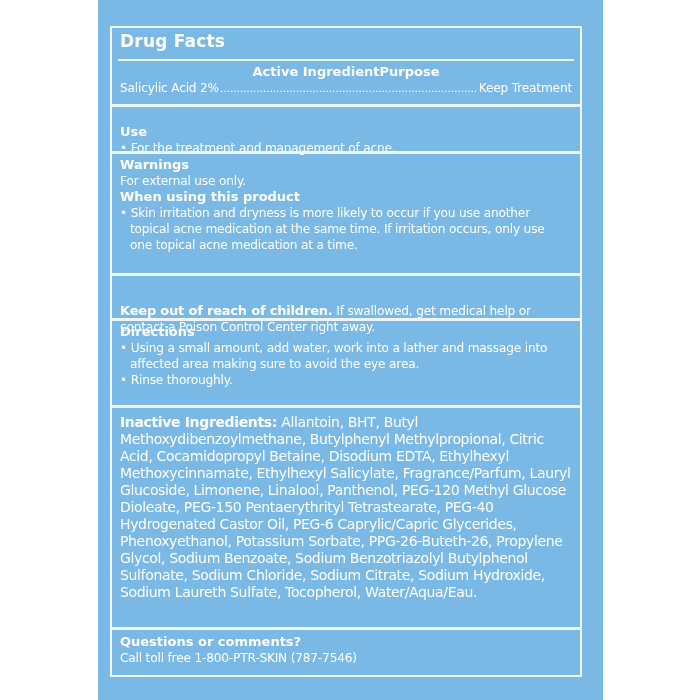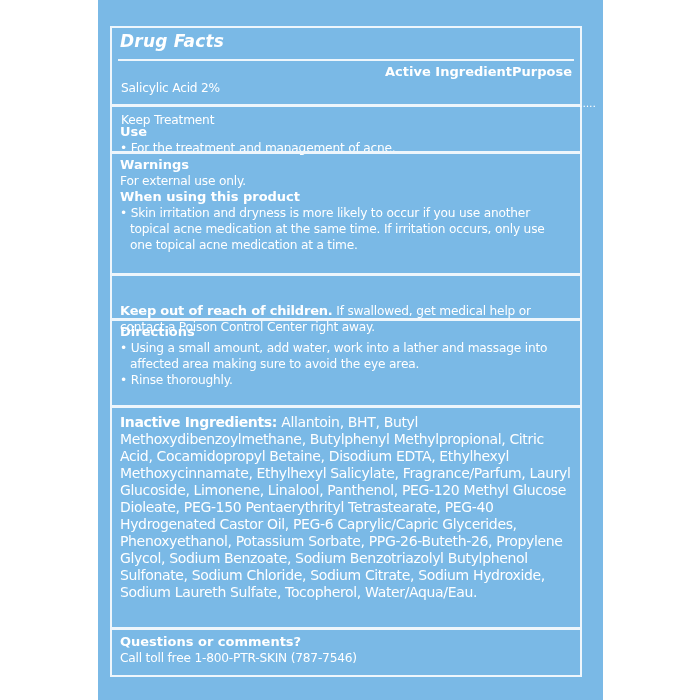--- a/index.html
+++ b/index.html
@@ -15,26 +15,26 @@
     position: absolute; left: 110px; top: 26px; width: 468px; height: 647px;
     border: 2px solid #eef6fc;
   }
   .sec {
     position: absolute; left: 0; right: 0; box-sizing: border-box;
     padding: 0 8px;
   }
   .divider { position: absolute; left: 0; right: 0; height: 3px; background: #eef6fc; }
   .thin { position: absolute; left: 6px; right: 6px; height: 2px; background: #eef6fc; }
   .title {
-    font-family: "DejaVu Sans", sans-serif; font-weight: bold; font-style: italic;
+    font-family: "DejaVu Sans", sans-serif; font-weight: bold; 
     font-size: 17px; letter-spacing: 0.2px;
   }
   .h { font-weight: bold; font-size: 13px; line-height: 16px; }
-  .t { font-size: 12.2px; line-height: 16px; letter-spacing: -0.2px; flex-direction: column; }
-  .row { display: flex; justify-content: flex-end; align-items: baseline; }
+  .t { font-size: 12.2px; line-height: 16px; letter-spacing: -0.2px; }
+  .row { display: flex; justify-content: center; align-items: baseline; }
   .dots { flex: 1; overflow: hidden; white-space: nowrap; margin: 0 1px; font-size: 11px; }
   .dots::after { content: "................................................................................................................................................"; }
   .bullet { padding-left: 10px; text-indent: -10px; }
   .bullet::before { content: "• "; }
   .inline-bold { font-weight: bold; }
   .ingr { font-size: 14px; line-height: 17px; letter-spacing: -0.35px; }
 </style>
 </head>
 <body>
 

